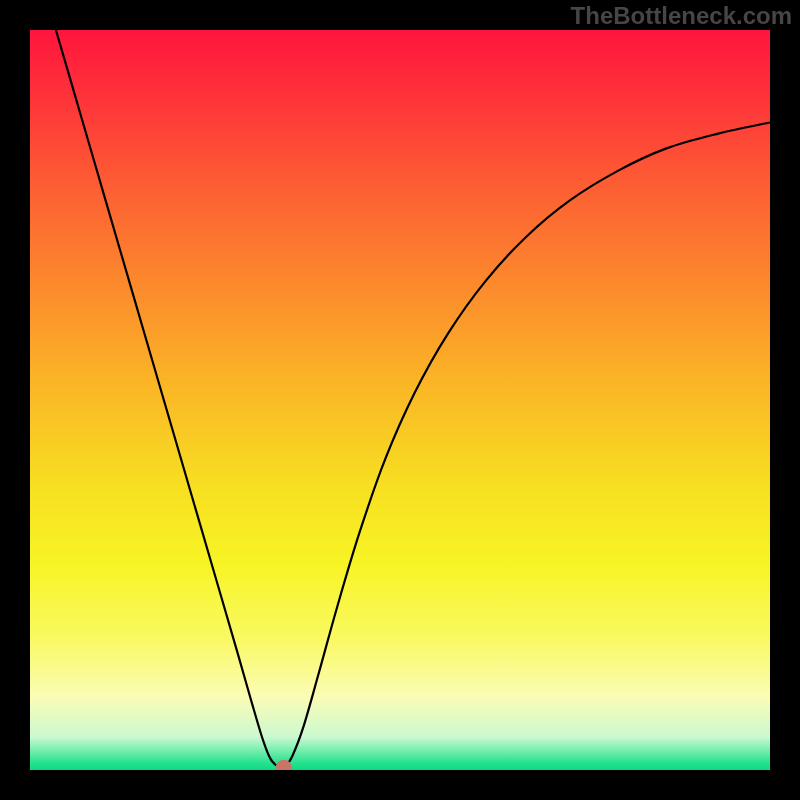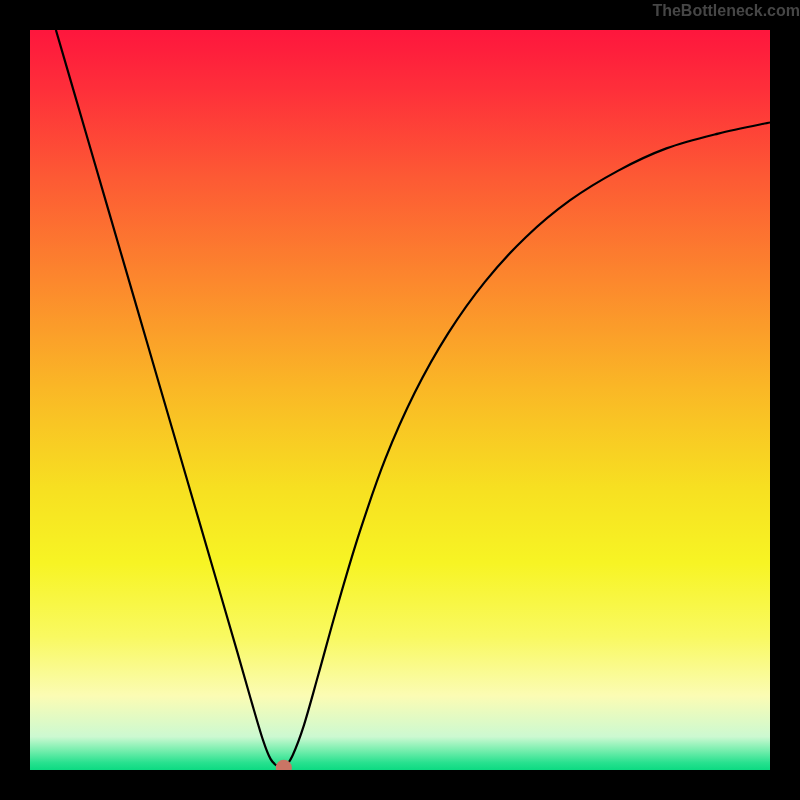--- a/index.html
+++ b/index.html
@@ -20,22 +20,22 @@
   .plot {
     position: absolute;
     left: 30px;
     top: 30px;
     width: 740px;
     height: 740px;
   }
   .watermark {
     position: absolute;
     top: 2px;
-    right: 0;
-    font-size: 16px;
+    right: 8px;
+    font-size: 24px;
     font-weight: 600;
     color: rgba(90,90,90,0.78);
     letter-spacing: 0px;
     font-family: Arial, Helvetica, sans-serif;
     user-select: none;
   }
   svg { display: block; }
 </style>
 </head>
 <body>

